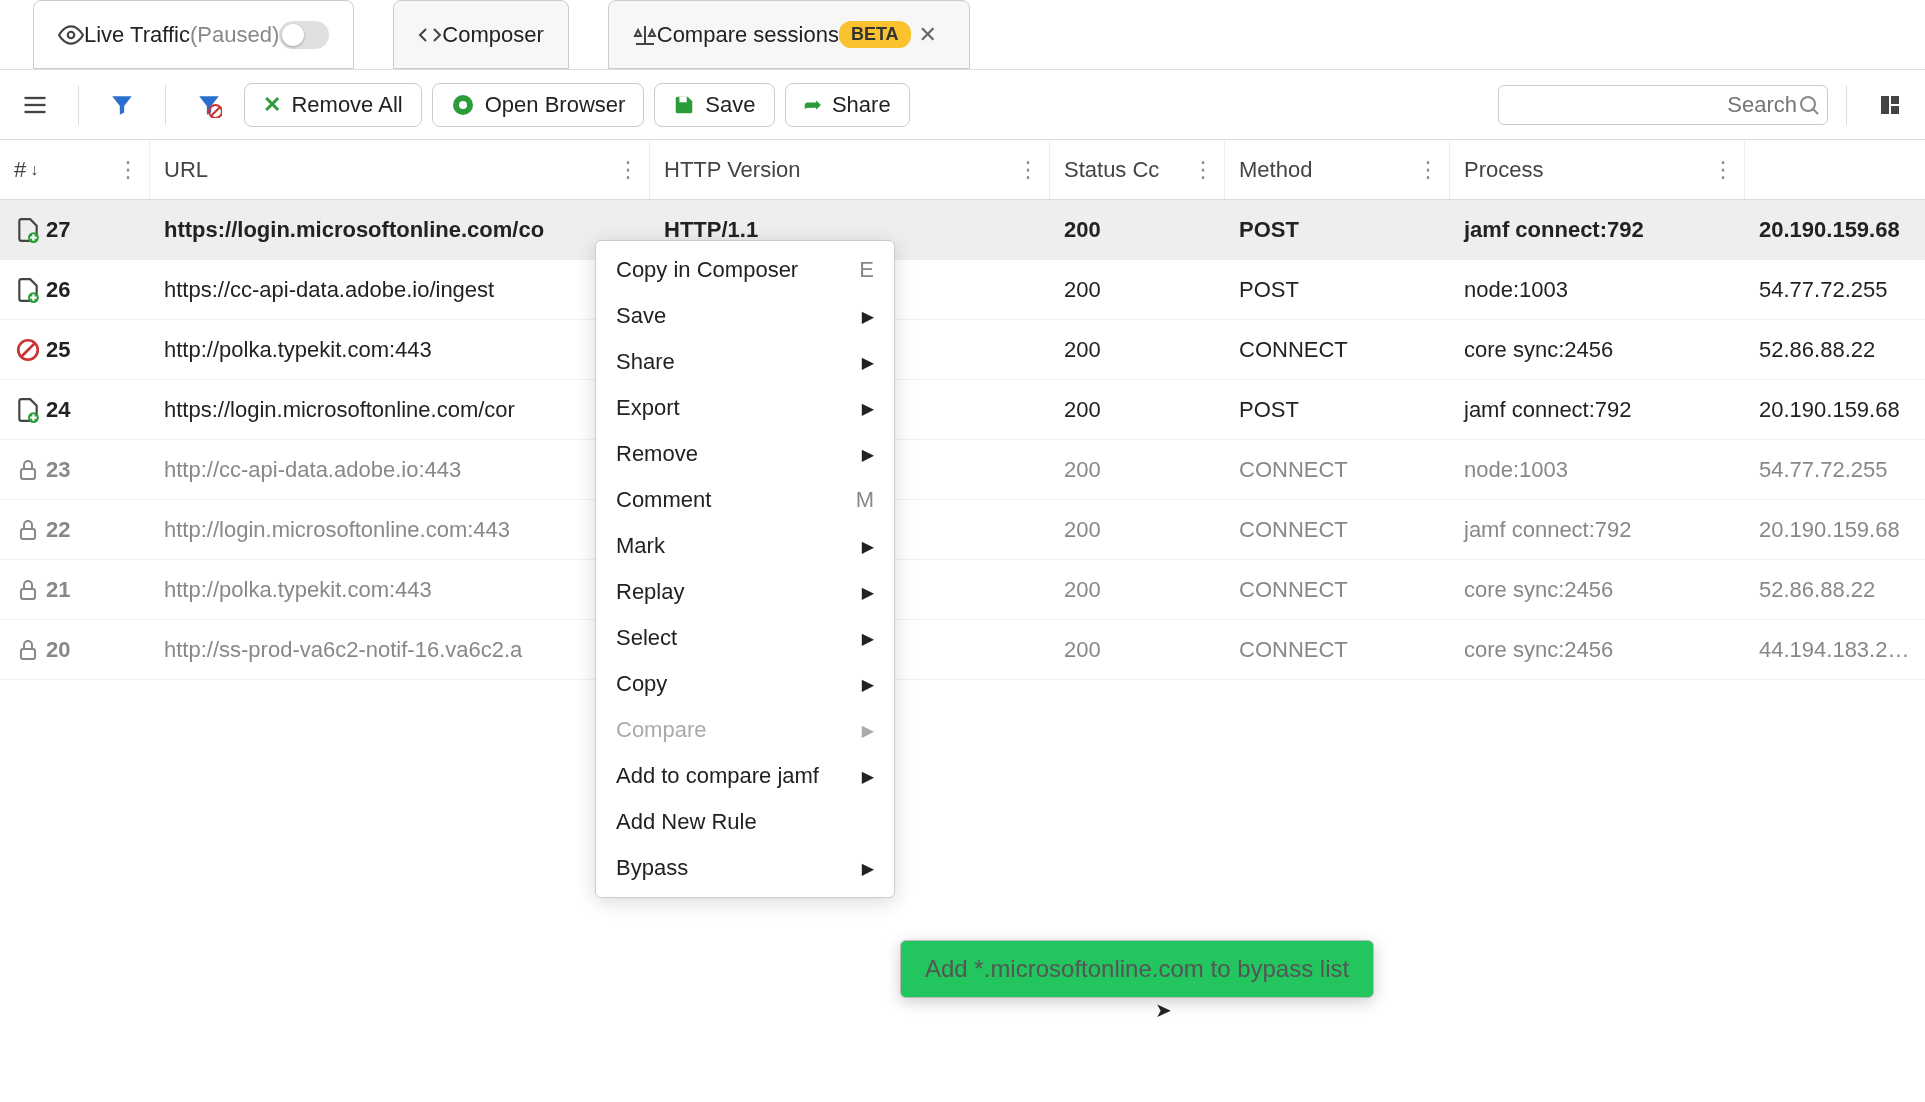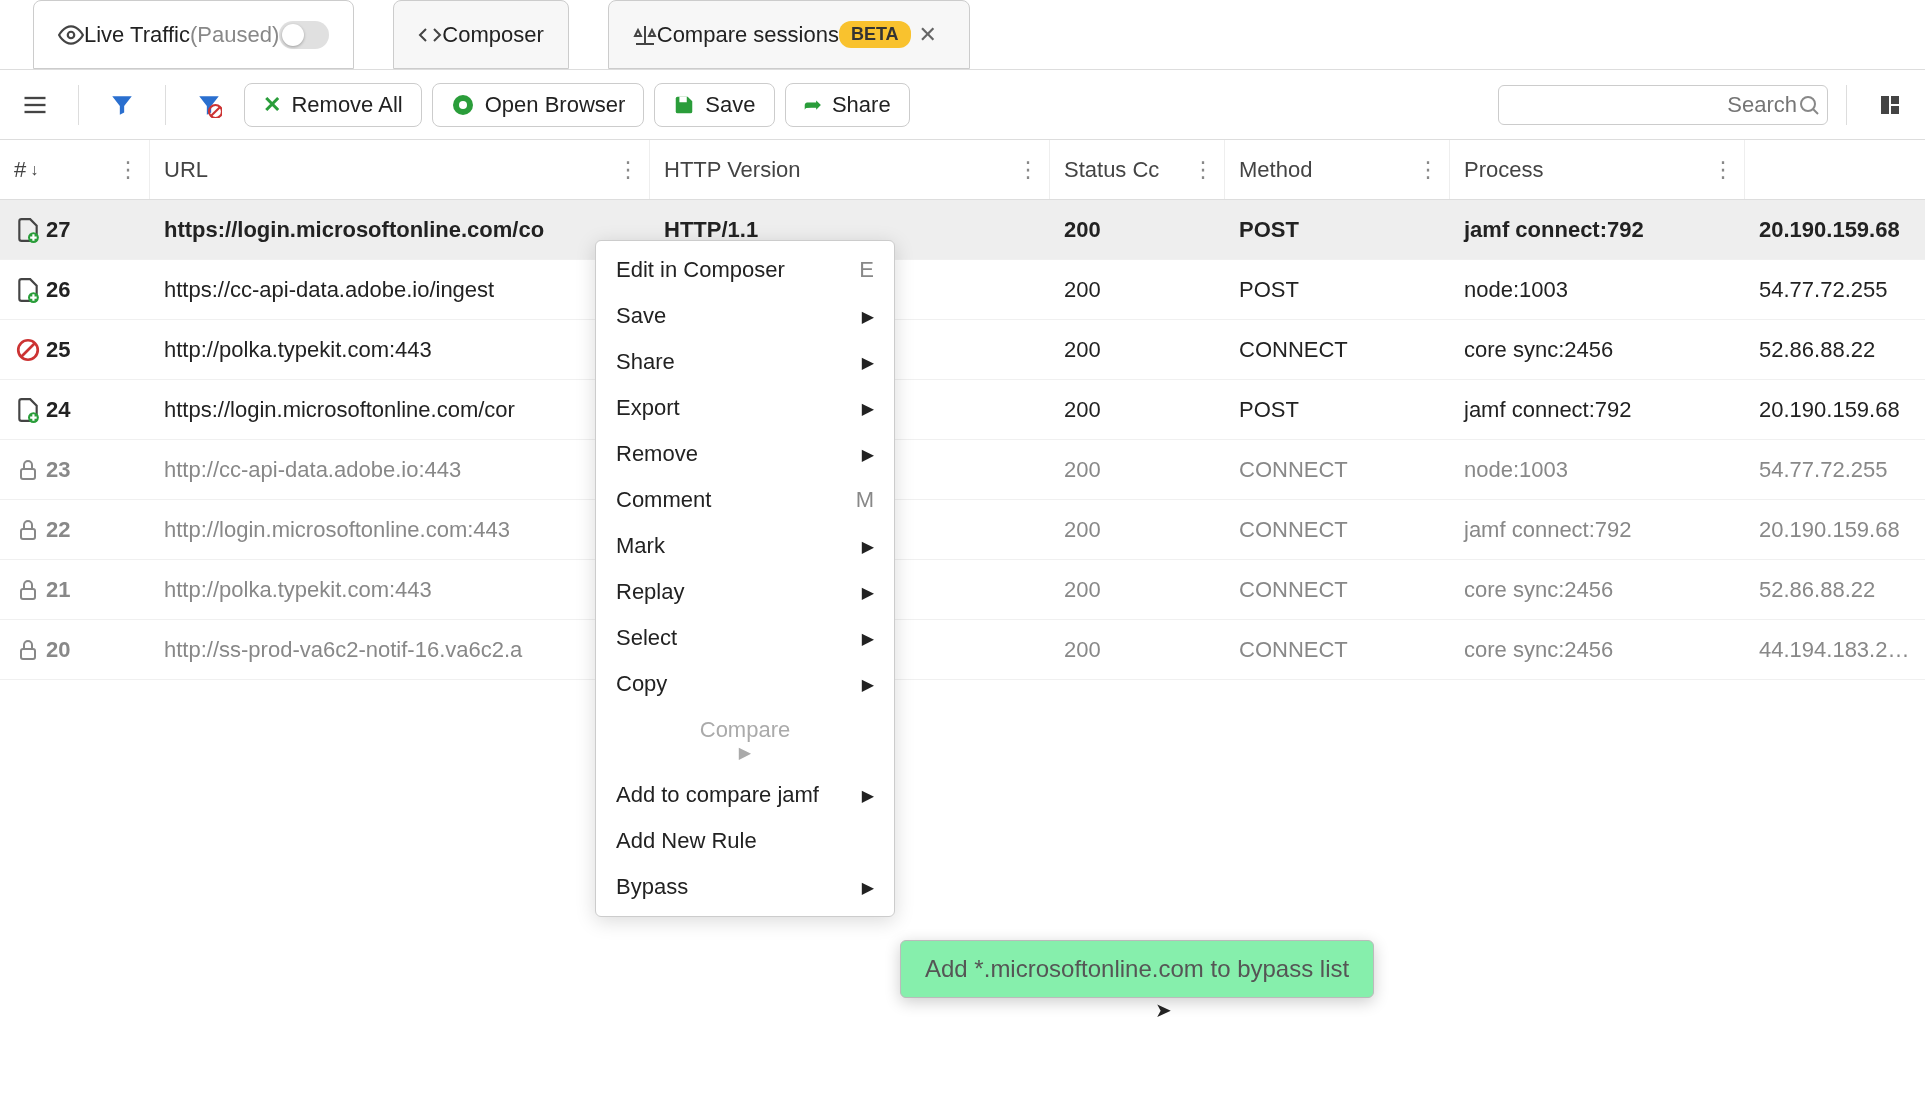--- a/index.html
+++ b/index.html
@@ -32,25 +32,25 @@
 .row .cell { padding:0 14px; overflow:hidden; white-space:nowrap; text-overflow:ellipsis; }
 .row .c-num { display:flex; align-items:center; gap:0; font-weight:600; }
 .row .c-num .idx { margin-left:4px; }
 .row.dim { color:#888; }
 .row.dim .c-num { font-weight:700; }
 
 .row-icon { width:28px; height:28px; display:inline-flex; align-items:center; justify-content:center; }
 
 .context-menu { position:absolute; top:240px; left:595px; width:300px; background:#fff; border:1px solid #ccc; border-radius:6px; box-shadow:0 4px 20px rgba(0,0,0,0.15); padding:6px 0; z-index:10; }
 .menu-item { display:flex; align-items:center; justify-content:space-between; padding:10px 20px; cursor:pointer; font-size:22px; }
-.menu-item.disabled { color:#aaa;flex-direction:column; }
+.menu-item.disabled { color:#aaa; }
 .menu-item .shortcut { color:#888; }
 .menu-arrow { font-size:16px; }
 
-.submenu { position:absolute; top:940px; left:900px; background:#86efac; border:1px solid #bbb; border-radius:6px; box-shadow:0 4px 16px rgba(0,0,0,0.2); padding:14px 24px; font-size:24px; color:#555; z-index:11; }
+.submenu { position:absolute; top:940px; left:900px; background:#22c55e; border:1px solid #bbb; border-radius:6px; box-shadow:0 4px 16px rgba(0,0,0,0.2); padding:14px 24px; font-size:24px; color:#555; z-index:11; }
 
 .cursor { position:absolute; top:998px; left:1155px; font-size:20px; z-index:12; }
 
 svg { display:block; }
 .sort-arrow { font-size:16px; margin-left:4px; }
 </style>
 </head>
 <body>
 
 <div class="tabs">
@@ -318,21 +318,21 @@
       <div class="cell c-http"></div>
       <div class="cell c-status">200</div>
       <div class="cell c-method">CONNECT</div>
       <div class="cell c-process">core sync:2456</div>
       <div class="cell c-ip">44.194.183.242</div>
     </div>
   </div>
 
 <div class="context-menu">
   <div class="menu-item">
-      <span>Edit in Composer</span>
+      <span>Copy in Composer</span>
       <span class="shortcut">E</span>
     </div>
   <div class="menu-item">
       <span>Save</span>
       <span class="menu-arrow">▶</span>
     </div>
   <div class="menu-item">
       <span>Share</span>
       <span class="menu-arrow">▶</span>
     </div>

